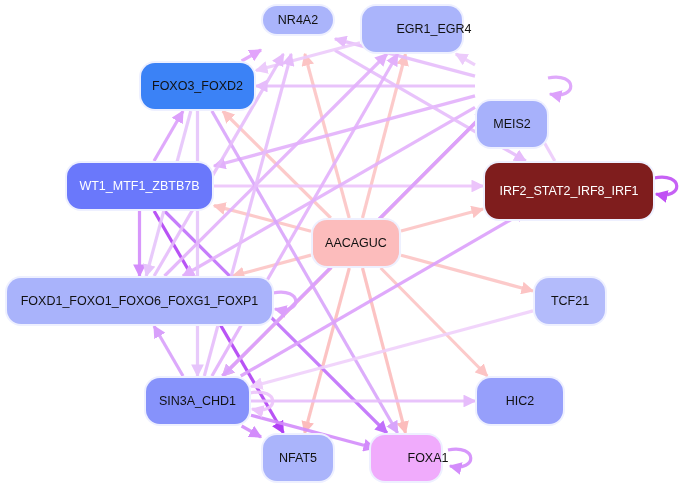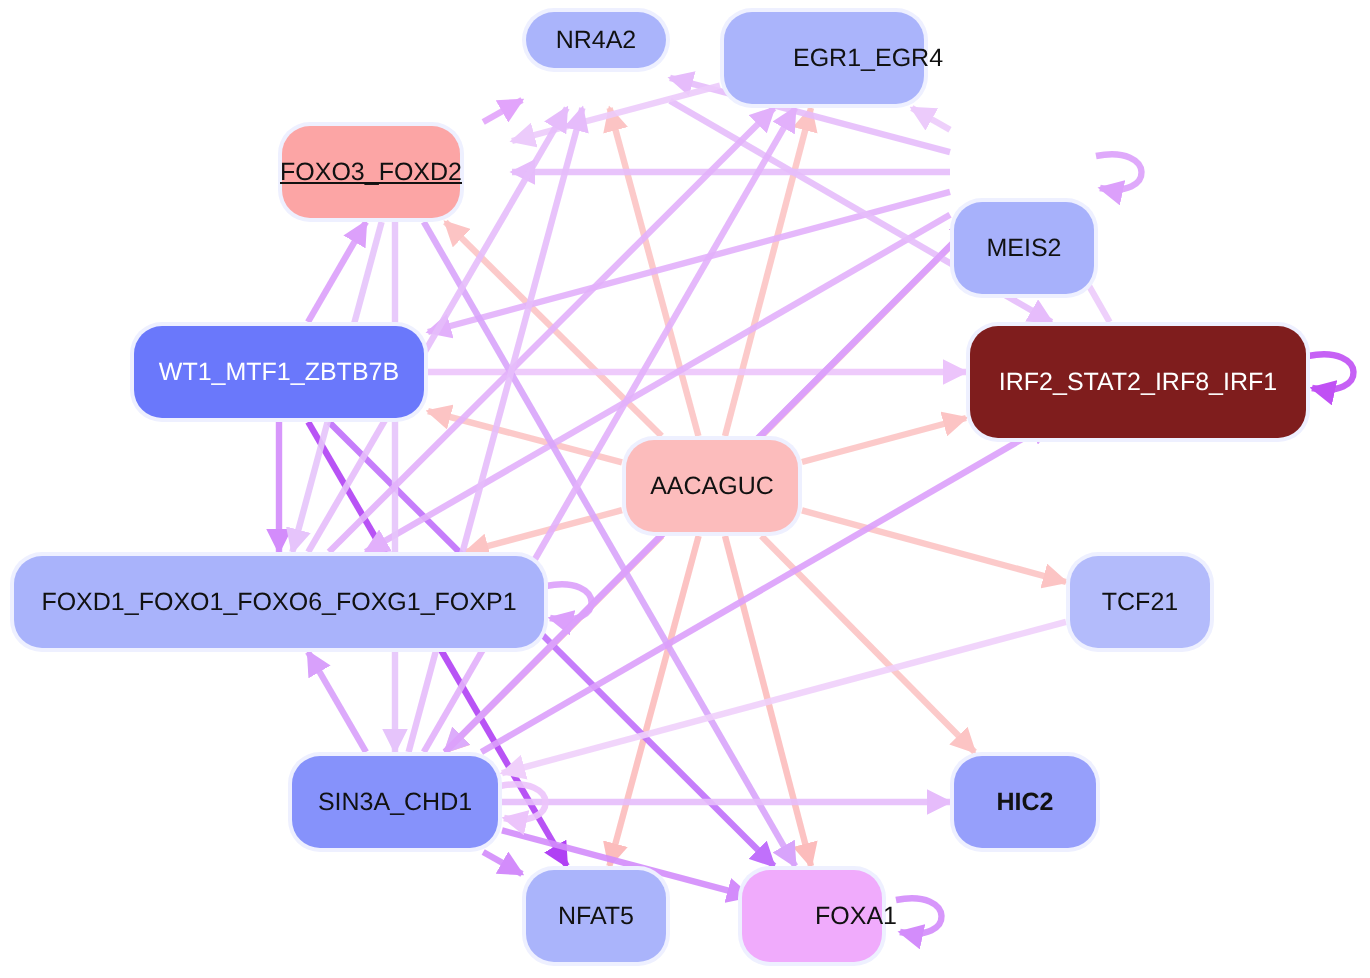--- a/index.html
+++ b/index.html
@@ -117,21 +117,21 @@
       <path fill="none" stroke="#d38cfb" stroke-width="3.2" stroke-opacity="0.9" marker-end="url(#arr4)" d="M448,450 C478,444 478,472 450,466"></path>
     </g>
 </svg>
 <div id="nodes-layer">
     <div class="node" style="left: 263px; top: 6px; width: 70px; height: 28px; background: rgb(170, 180, 251);">
       <span>NR4A2</span>
     </div>
     <div class="node" style="left: 362px; top: 6px; width: 100px; height: 46px; background: rgb(170, 180, 251); padding-left: 44px;">
       <span>EGR1_EGR4</span>
     </div>
-    <div class="node" style="left: 141px; top: 63px; width: 89px; height: 46px; background: #fca5a5; text-decoration: underline;">
+    <div class="node" style="left: 141px; top: 63px; width: 113px; height: 46px; background: #3b82f6;">
       <span>FOXO3_FOXD2</span>
     </div>
     <div class="node" style="left: 477px; top: 63px; width: 70px; height: 46px; background: rgb(167, 177, 251); margin-top: 38px;">
       <span>MEIS2</span>
     </div>
     <div class="node dark" style="left: 67px; top: 163px; width: 145px; height: 46px; background: rgb(106, 120, 251);">
       <span>WT1_MTF1_ZBTB7B</span>
     </div>
     <div class="node dark" style="left: 485px; top: 163px; width: 168px; height: 56px; background: #7f1d1d;">
       <span>IRF2_STAT2_IRF8_IRF1</span>
@@ -141,21 +141,21 @@
     </div>
     <div class="node" style="left: 7px; top: 278px; width: 265px; height: 46px; background: rgb(169, 179, 251);">
       <span>FOXD1_FOXO1_FOXO6_FOXG1_FOXP1</span>
     </div>
     <div class="node" style="left: 535px; top: 278px; width: 70px; height: 46px; background: rgb(179, 187, 251);">
       <span>TCF21</span>
     </div>
     <div class="node" style="left: 146px; top: 378px; width: 103px; height: 46px; background: rgb(134, 146, 251); align-items: center;">
       <span>SIN3A_CHD1</span>
     </div>
-    <div class="node" style="left: 477px; top: 378px; width: 71px; height: 46px; background: rgb(150, 159, 251); font-weight: bold;">
+    <div class="node" style="left: 477px; top: 378px; width: 86px; height: 46px; background: rgb(150, 159, 251);">
       <span>HIC2</span>
     </div>
     <div class="node" style="left: 263px; top: 435px; width: 70px; height: 46px; background: rgb(170, 180, 251);">
       <span>NFAT5</span>
     </div>
     <div class="node" style="left: 371px; top: 435px; width: 70px; height: 46px; background: #f0abfc; padding-left: 44px;">
       <span>FOXA1</span>
     </div>
   </div>
 

